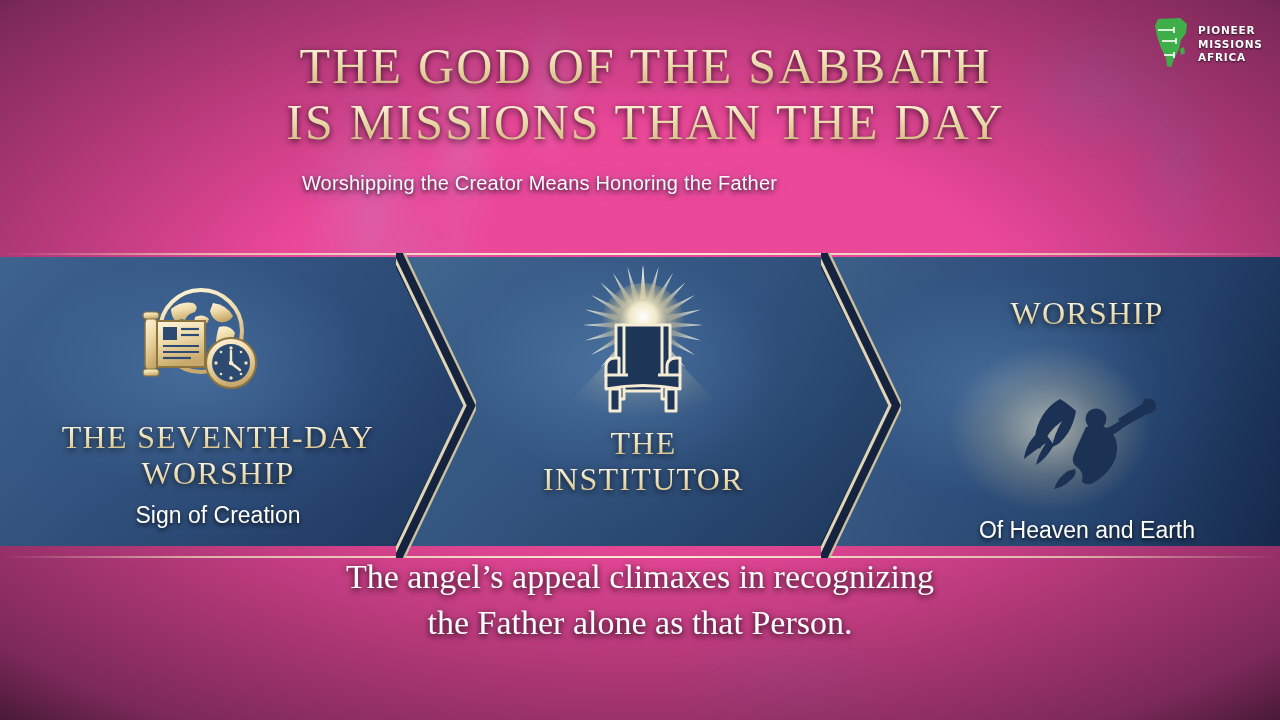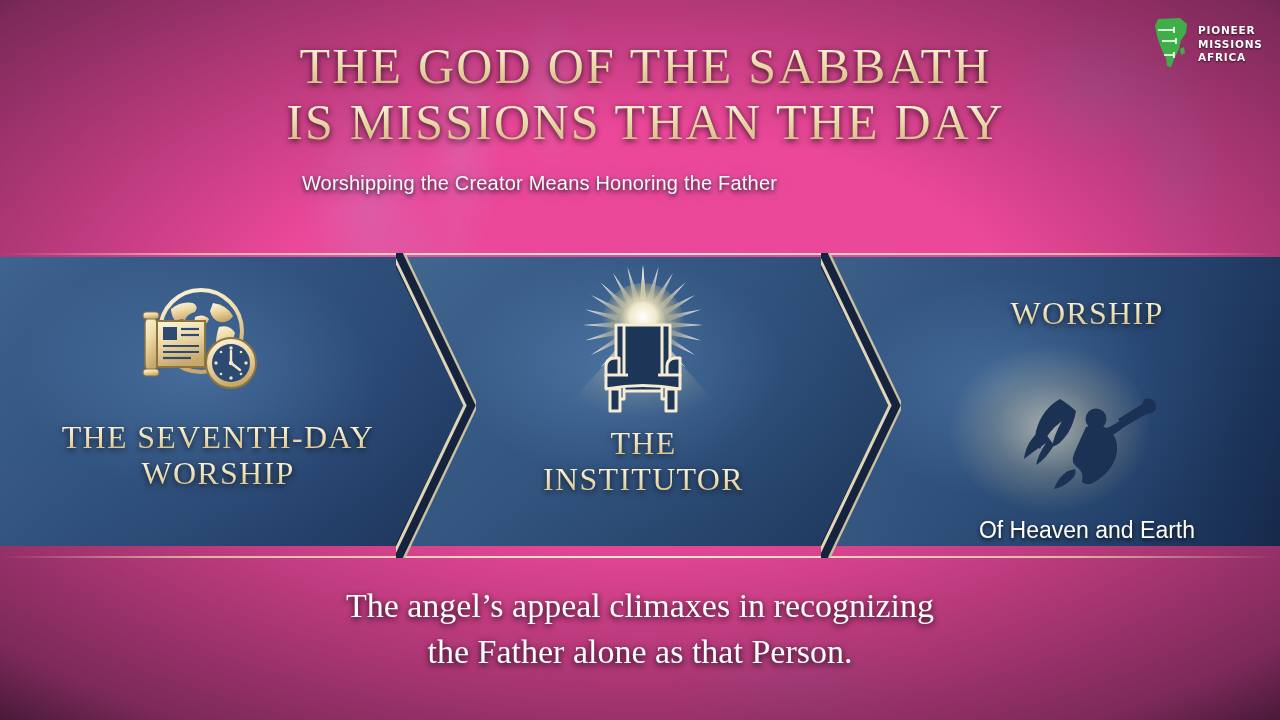--- a/index.html
+++ b/index.html
@@ -169,21 +169,21 @@
     font-family:"Liberation Sans", sans-serif;
     font-size:23px; font-weight:400; color:#ffffff;
     text-shadow:0 2px 4px rgba(0,0,0,0.8);
     margin-top:10px;
   }
 
   .icon-box { display:flex; align-items:center; justify-content:center; }
 
   
   .caption {
-    position:absolute; top:583px; left:0; width:1280px;
+    position:absolute; top:554px; left:0; width:1280px;
     text-align:center; z-index:20;
     font-family:"Liberation Serif", serif;
     font-size:34px; line-height:1.35;
     color:#fdfdfd;
     text-shadow:0 2px 6px rgba(0,0,0,0.9);
   }
 </style>
 </head>
 <body>
 
@@ -278,20 +278,21 @@
               <circle cx="96" cy="84" r="2.2" fill="#f7ecc9"></circle>
             </g>
           </svg>
         </div>
       </div>
 
       <div class="pcontent" style="top:162px;">
         <div style="width:400px;padding-left:36px;">
           <div class="p-title">THE SEVENTH-DAY</div>
           <div class="p-title">WORSHIP</div>
+          <div class="p-sub">Sign of Creation</div>
         </div>
       </div>
     </div>
 
     <div class="panel" id="panel2">
       <div class="panel-bg"></div>
 
       <div class="pcontent" style="top:6px; left:72px; width:353px;">
         <div class="icon-box">
           <svg width="215" height="165" viewBox="0 0 215 165">

